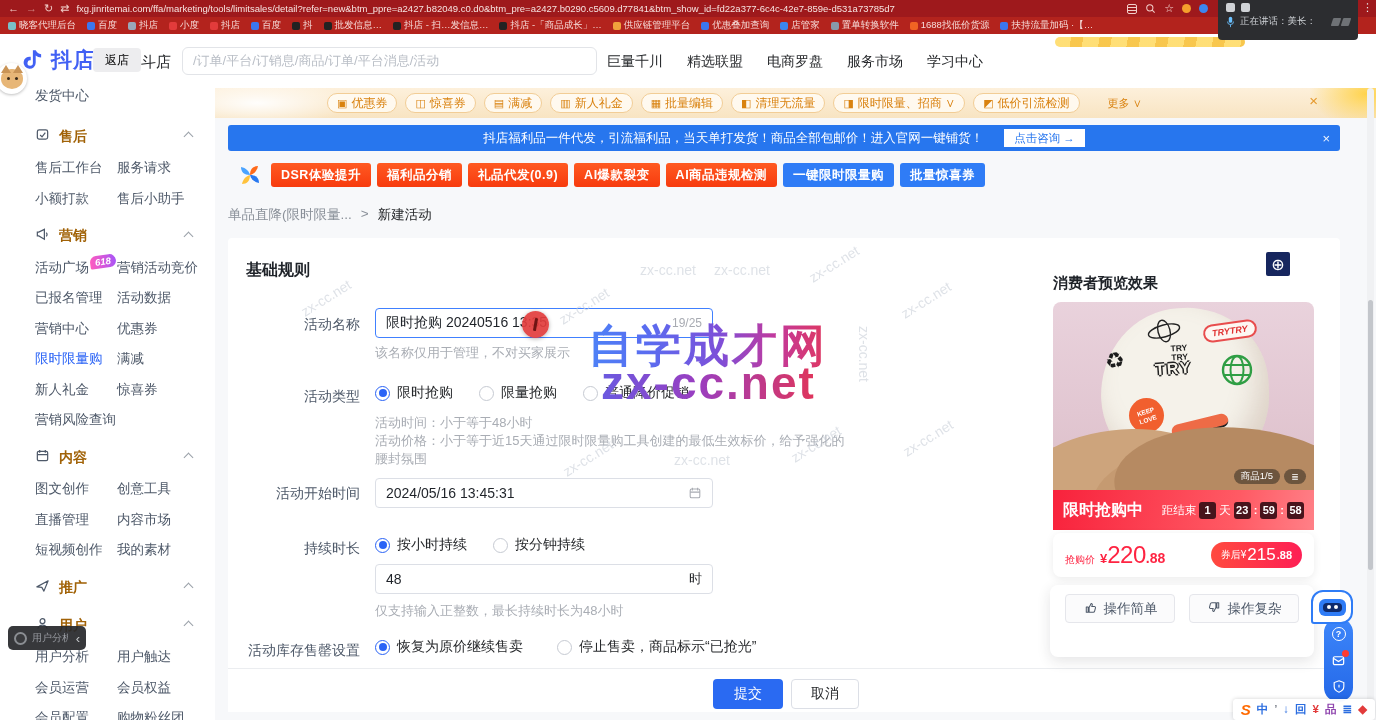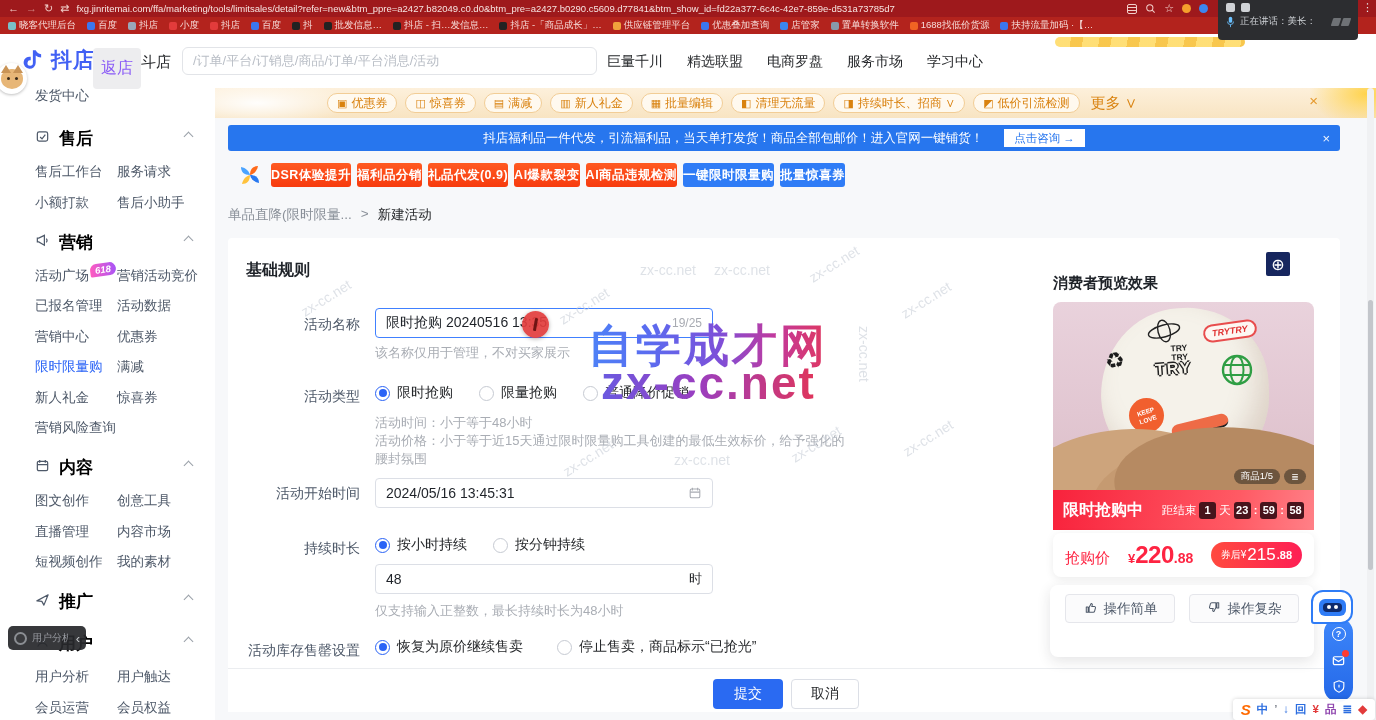--- a/index.html
+++ b/index.html
@@ -24,63 +24,63 @@
   .speak-top{display:flex;gap:6px;margin-bottom:3px}
   .speak-sq{width:9px;height:9px;background:#cfd2d6;border-radius:2px}
   .speak-row{display:flex;align-items:center;gap:5px;color:#cfd2d6;font-size:9.5px}
   .hand{width:8px;height:8px;background:#6f7276;transform:skewX(-18deg);border-radius:1px}
   .hands{margin-left:auto;display:flex;gap:2px}
 
   
   .appnav{position:absolute;top:34px;left:0;width:100%;height:54px;background:#fff;z-index:10}
   .logo{position:absolute;left:20px;top:12px;display:flex;align-items:center;gap:5px}
   .logo-text{font-size:21px;font-weight:bold;color:#4261f4;letter-spacing:1px}
-  .chip-back{position:absolute;left:93px;top:14px;width:48px;height:41px;background:#ededef;border-radius:4px;color:#8b5cf6;font-size:16px;display:flex;align-items:center;justify-content:center;cursor:pointer}
+  .chip-back{position:absolute;left:93px;top:14px;width:48px;height:24px;background:#ededef;border-radius:4px;color:#000000;font-size:12px;display:flex;align-items:center;justify-content:center;cursor:pointer}
   .shop-name{position:absolute;left:141px;top:19px;font-size:15px;color:#26282b}
   .search{position:absolute;left:182px;top:13px;width:415px;height:28px;border:1px solid #e2e4e8;border-radius:6px;background:#fff;display:flex;align-items:center;padding:0 10px;color:#b9bec6;font-size:13px;overflow:hidden;white-space:nowrap}
   .navlinks{position:absolute;left:607px;top:19px;display:flex;gap:24px;font-size:14px;color:#26282b}
   .navlinks span{cursor:pointer;white-space:nowrap}
   .ystreak{position:absolute;left:1055px;top:37px;width:190px;height:10px;border-radius:5px;opacity:.85;z-index:11;background:repeating-linear-gradient(100deg,#ffd95e 0 16px,#f7bd2e 16px 28px)}
   .dog{position:absolute;left:-4px;top:63px;width:31px;height:31px;background:#fff;border-radius:50%;box-shadow:0 1px 3px rgba(0,0,0,.25);z-index:45;display:flex;align-items:center;justify-content:center}
   .dog-face{width:22px;height:20px;background:#e7b677;border-radius:50% 50% 55% 55%;position:relative}
   .dog-face::before,.dog-face::after{content:"";position:absolute;top:-4px;width:0;height:0;border-left:5px solid transparent;border-right:5px solid transparent;border-bottom:8px solid #c99457}
   .dog-face::before{left:0}.dog-face::after{right:0}
   .dog-eyes{position:absolute;left:6px;top:8px;width:3px;height:3px;background:#3a2a1a;border-radius:50%;box-shadow:8px 0 0 #3a2a1a}
 
   
   .sidebar{position:absolute;left:0;top:88px;width:215px;height:632px;background:#fff;overflow:hidden;padding:2px 0 0 35px;z-index:5}
   .sb-topcut{color:#4e5969;font-size:13.5px;margin-bottom:2px;transform:translateY(-3px)}
   .sb-sec{margin-top:19px}
   .sb-head{display:flex;align-items:center;gap:9px;position:relative;width:165px;cursor:pointer}
-  .sb-title{font-size:17px;font-weight:bold;color:#000000}
+  .sb-title{font-size:14px;font-weight:bold;color:#a16207}
   .sb-chev{position:absolute;right:8px;top:6px;width:7px;height:7px;border-left:1.5px solid #9aa0a8;border-top:1.5px solid #9aa0a8;transform:rotate(45deg)}
   .sb-grid{display:grid;grid-template-columns:82px auto;row-gap:12.5px;margin-top:13px;font-size:13.5px;color:#4e5969}
   .sb-item{position:relative;white-space:nowrap;cursor:pointer}
   .sb-item.active{color:#2a63f6}
   .badge618{display:inline-block;margin-left:1px;transform:translateY(-7px) rotate(-8deg);background:linear-gradient(90deg,#ff5bbf,#a855f7);color:#fff;font-size:9.5px;font-style:italic;font-weight:bold;padding:1px 5px;border-radius:8px 8px 8px 2px}
   .record-pill{position:absolute;left:8px;top:626px;width:78px;height:24px;background:rgba(40,41,44,.93);border-radius:5px;display:flex;align-items:center;gap:5px;padding:0 6px;z-index:46}
   .rp-circle{width:13px;height:13px;border-radius:50%;border:2px solid #8b8e93;background:#3a3b3e;flex:none}
   .rp-ghost{color:#9a9da3;font-size:10px;overflow:hidden;white-space:nowrap;width:36px}
   .rp-chev{color:#c7cacd;font-size:13px;margin-left:auto;line-height:1}
 
   
   .promo{position:absolute;left:215px;top:88px;width:1161px;height:30px;background:linear-gradient(180deg,#fdf0db,#f8e4c2);overflow:hidden;z-index:6}
   .promo-blob{position:absolute;left:-10px;top:-8px;width:150px;height:46px;background:radial-gradient(ellipse at 35% 50%,rgba(255,255,255,.95),rgba(255,243,214,0) 70%)}
   .corner-blob{position:absolute;right:-14px;top:-8px;width:80px;height:46px;background:radial-gradient(ellipse at 70% 30%,#ffd34d,rgba(255,211,77,0) 72%)}
   .pills{position:absolute;left:112px;top:5px;display:flex;gap:8px;align-items:center}
   .pill{height:20px;border:1px solid #f2cd96;background:rgba(255,252,244,.85);border-radius:10px;display:flex;align-items:center;gap:4px;padding:0 9px;color:#d9820f;font-size:12px;white-space:nowrap;cursor:pointer}
   .pill i{font-style:normal;font-size:11px}
-  .more{color:#d9820f;font-size:15px;margin-left:3px;cursor:pointer;white-space:nowrap}
+  .more{color:#d9820f;font-size:11px;margin-left:20px;cursor:pointer;white-space:nowrap}
   .promo-close{position:absolute;right:58px;top:4px;color:#e59a2f;font-size:15px;cursor:pointer}
   .bluebanner{position:absolute;left:228px;top:125px;width:1112px;height:26px;background:#2776ee;border-radius:3px;display:flex;align-items:center;justify-content:center;gap:21px;color:#fff;font-size:12.5px;z-index:6}
   .bb-btn{background:#fff;color:#2776ee;border-radius:0;height:18px;padding:0 10px;font-size:11.5px;display:flex;align-items:center;cursor:pointer;white-space:nowrap}
   .bb-close{position:absolute;right:10px;color:#fff;font-size:13px;opacity:.92;cursor:pointer}
   .toolsrow{position:absolute;left:238px;top:161px;display:flex;align-items:center;gap:6px;height:28px;z-index:6}
   .pinwheel{margin-right:3px;flex:none}
-  .tool{height:24px;border-radius:3px;color:#fff;font-size:12.5px;font-weight:bold;display:flex;align-items:center;padding:0 0;letter-spacing:.5px;cursor:pointer;white-space:nowrap}
+  .tool{height:24px;border-radius:3px;color:#fff;font-size:12.5px;font-weight:bold;display:flex;align-items:center;padding:0 10px;letter-spacing:.5px;cursor:pointer;white-space:nowrap}
   .tool.red{background:linear-gradient(180deg,#ff5a22,#f73b0e)}
   .tool.blue{background:#2f7cf6}
   .breadcrumb{position:absolute;left:228px;top:206px;font-size:13.5px;color:#8a9099;display:flex;gap:9px;z-index:6}
   .bc-cur{color:#26282b}
 
   
   .card{position:absolute;left:228px;top:238px;width:1112px;height:474px;background:#fff;border-radius:4px 4px 0 0;z-index:6}
   .card-title{position:absolute;left:18px;top:22px;font-size:16px;font-weight:bold;color:#1f2329}
   .flabel{position:absolute;left:0;width:132px;text-align:right;font-size:14px;color:#4e5969;white-space:nowrap}
   .inp{position:absolute;left:147px;width:338px;height:30px;border:1px solid #dcdfe6;border-radius:4px;background:#fff;font-size:14px;color:#1f2329;display:flex;align-items:center;padding:0 10px;cursor:text}
@@ -119,23 +119,23 @@
   .dune.d3{left:40px;bottom:-78px;width:300px;height:130px;background:#c59a71}
   .pv-badge{position:absolute;right:34px;bottom:6px;height:15px;background:rgba(20,20,20,.45);border-radius:8px;color:#fff;font-size:9.5px;display:flex;align-items:center;padding:0 7px}
   .pv-badge2{position:absolute;right:8px;bottom:6px;width:22px;height:15px;background:rgba(20,20,20,.45);border-radius:8px;color:#fff;font-size:9px;display:flex;align-items:center;justify-content:center}
   .pv-flash{position:absolute;left:825px;top:252px;width:261px;height:40px;background:linear-gradient(100deg,#f8223c,#ff5a64 70%,#ff8087);display:flex;align-items:center;padding:0 10px}
   .flash-label{color:#fff;font-weight:bold;font-size:16px}
   .flash-count{margin-left:auto;display:flex;align-items:center;gap:3px;color:#fff;font-size:11.5px}
   .cbox{min-width:17px;height:17px;background:#47141c;border-radius:3px;color:#fff;font-size:11px;font-weight:bold;display:flex;align-items:center;justify-content:center;padding:0 2px}
   .ccolon::after{content:":";color:#fff;font-weight:bold;font-size:11px}
   .pv-price{position:absolute;left:825px;top:295px;width:261px;height:44px;background:#fff;border-radius:8px;box-shadow:0 2px 8px rgba(0,0,0,.08);display:flex;align-items:center;padding:0 12px}
   .pp-flash{color:#fe2442;display:flex;align-items:baseline}
-  .pp-label{font-size:15px;margin-right:18px}
+  .pp-label{font-size:10px;margin-right:5px}
   .pp-cur{font-size:13px;font-weight:bold}
-  .pp-int{font-size:24px;font-weight:700;letter-spacing:-.5px}
+  .pp-int{font-size:24px;font-weight:400;letter-spacing:-.5px}
   .pp-dec{font-size:14px;font-weight:bold}
   .pp-pill{margin-left:auto;height:26px;background:linear-gradient(90deg,#ff4a3f,#fe1f55);border-radius:14px;color:#fff;display:flex;align-items:center;padding:0 10px;gap:1px}
   .pc-label{font-size:10px}
   .pc-int{font-size:17px;font-weight:400}
   .pc-dec{font-size:11px;font-weight:bold}
   .pv-survey{position:absolute;left:822px;top:347px;width:264px;height:72px;background:#fff;border-radius:8px;box-shadow:0 4px 14px rgba(31,35,41,.12)}
   .sv-q{margin-top:12px;text-align:center;font-size:14.5px;color:#1f2329}
   .sv-btns{display:flex;justify-content:center;gap:14px;margin-top:9px}
   .sv-btn{width:110px;height:29px;border:1px solid #e5e6eb;background:#fbfbfc;border-radius:4px;display:flex;align-items:center;justify-content:center;gap:6px;color:#4e5969;font-size:13.5px;cursor:pointer}
 
@@ -411,21 +411,21 @@
         <span class="pill">
           <i>▦</i>
           <span>批量编辑</span>
         </span>
         <span class="pill">
           <i>◧</i>
           <span>清理无流量</span>
         </span>
         <span class="pill">
           <i>◨</i>
-          <span>持续时长、招商 ∨</span>
+          <span>限时限量、招商 ∨</span>
         </span>
         <span class="pill">
           <i>◩</i>
           <span>低价引流检测</span>
         </span>
         <span class="more">更多 ∨</span>
       </div>
     <span class="promo-close">×</span>
   </div>
 

